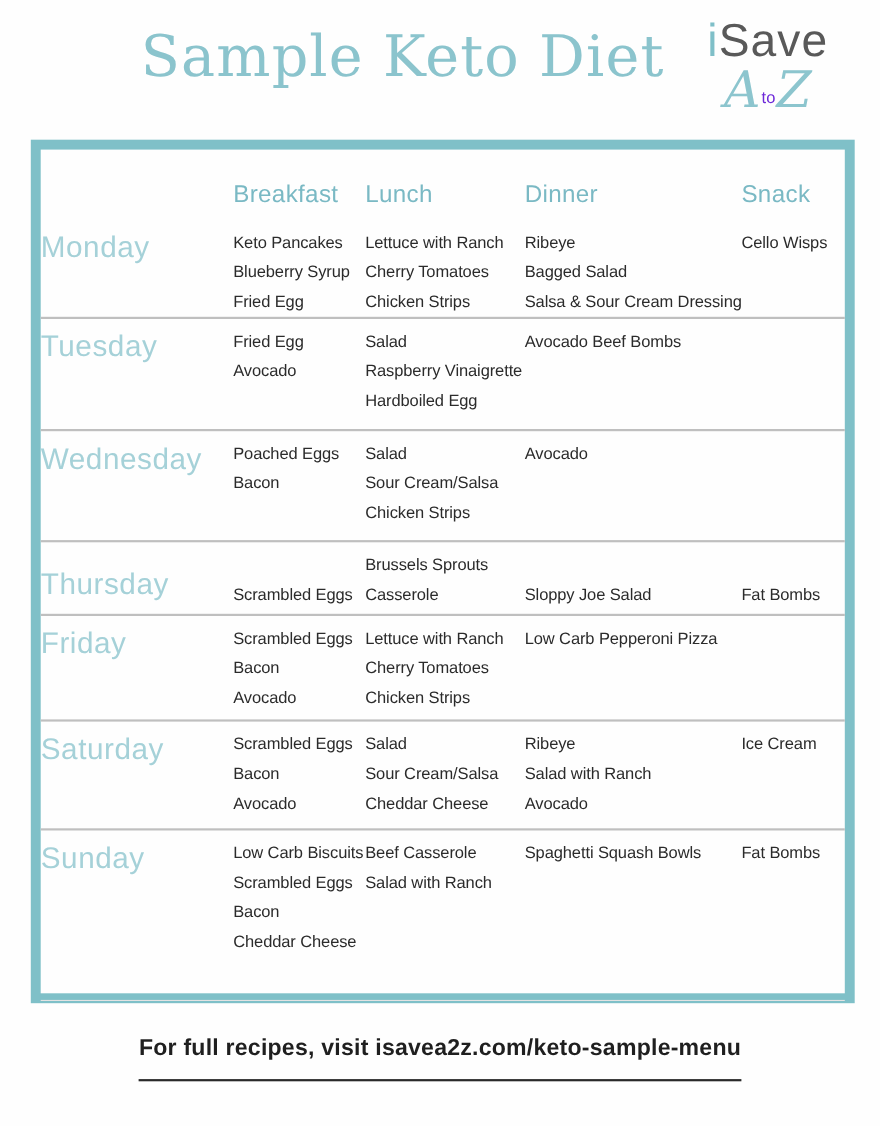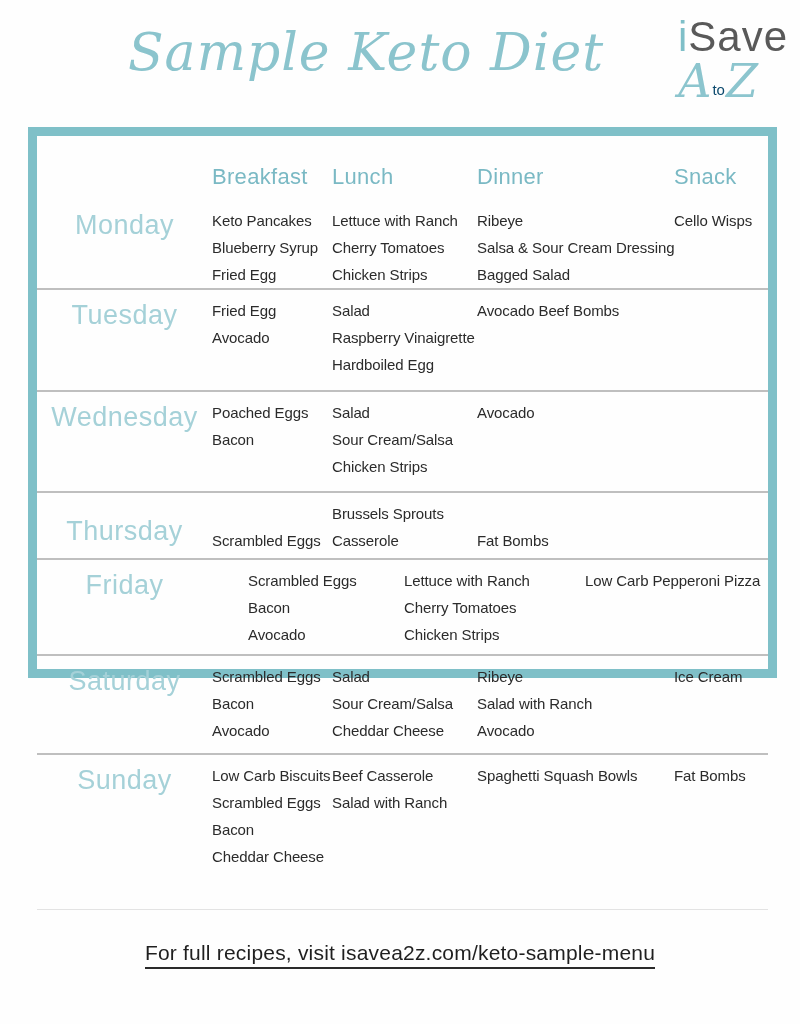--- a/index.html
+++ b/index.html
@@ -17,34 +17,33 @@
   }
 
   
   .title {
     position: absolute;
     left: 128px;
     top: 22px;
     width: 440px;
     text-align: center;
     font-family: "DejaVu Serif", serif;
-    font-style: italic;
     font-size: 52px;
     letter-spacing: 1px;
     color: #8bc4cd;
     white-space: nowrap;
   }
 
   
   .logo {
     position: absolute;
-    right: 12px;
+    right: 32px;
     top: 16px;
     width: 140px;
-    text-align: right;
+    text-align: center;
   }
   .logo-line1 {
     font-size: 42px;
     font-weight: 300;
     color: #595959;
     line-height: 1.0;
     letter-spacing: 1px;
   }
   .logo-line1 .logo-i { color: #7fbfc8; }
   .logo-line2 {
@@ -56,31 +55,31 @@
   }
   .logo-az {
     font-family: "DejaVu Serif", serif;
     font-style: italic;
     font-size: 46px;
     color: #8cc5ce;
     line-height: 0.95;
   }
   .logo-to {
     font-size: 15px;
-    color: #0c4a6e;
+    color: #6d28d9;
     margin: 0 1px 7px 1px;
   }
 
   
   .board {
     position: absolute;
     left: 28px;
     top: 127px;
     width: 749px;
-    height: 551px;
+    height: 785px;
     border: 9px solid #7fc0c8;
     box-sizing: border-box;
     background: #fefefe;
     display: flex;
     flex-direction: column;
   }
   .header-row {
     display: grid;
     grid-template-columns: 175px 120px 145px 197px 1fr;
     height: 64px;
@@ -99,28 +98,28 @@
     grid-template-columns: 175px 120px 145px 197px 1fr;
     border-bottom: 2px solid #bfbfbf;
     box-sizing: border-box;
     flex: 0 0 auto;
   }
   .meal-row:last-child { border-bottom: 1px solid #e3e3e3; flex: 1 1 auto; }
   .row-0 { min-height: 84px; }
   .row-1 { min-height: 102px; }
   .row-2 { min-height: 101px; }
   .row-3 { min-height: 66px; }
-  .row-4 { min-height: 96px; gap: 36px; }
+  .row-4 { min-height: 96px; }
   .row-5 { min-height: 99px; }
   .row-6 { min-height: 155px; }
 
   .day-cell {
     display: flex;
     flex-direction: column;
-    align-items: center;
+    align-items: flex-start;
     padding-top: 8px;
   }
   .day-label {
     font-size: 27px;
     font-weight: 300;
     color: #a5d1d8;
     letter-spacing: 0.5px;
     line-height: 34px;
     white-space: nowrap;
   }
@@ -150,22 +149,23 @@
     top: 941px;
     left: 0;
     width: 100%;
     text-align: center;
   }
   .footer-link {
     font-size: 21px;
     color: #1f1f1f;
     letter-spacing: 0.2px;
     border-bottom: 2px solid #2a2a2a;
-    padding-bottom: 3px;
+    padding-bottom: 17px;
     cursor: pointer;
+    font-weight: bold;
   }
 </style>
 </head>
 <body>
 
 <div class="page">
 
   <div class="title">Sample Keto Diet</div>
 
   <div class="logo">
@@ -195,22 +195,22 @@
             <div class="meal-item">Blueberry Syrup</div>
             <div class="meal-item">Fried Egg</div>
           </div>
     <div class="cell">
             <div class="meal-item">Lettuce with Ranch</div>
             <div class="meal-item">Cherry Tomatoes</div>
             <div class="meal-item">Chicken Strips</div>
           </div>
     <div class="cell">
             <div class="meal-item">Ribeye</div>
+            <div class="meal-item">Bagged Salad</div>
             <div class="meal-item">Salsa &amp; Sour Cream Dressing</div>
-            <div class="meal-item">Bagged Salad</div>
           </div>
     <div class="cell">
             <div class="meal-item">Cello Wisps</div>
           </div>
   </div>
 
   <div class="meal-row row-1">
     <div class="day-cell">
       <div class="day-label">Tuesday</div>
     </div>
@@ -250,20 +250,23 @@
   <div class="meal-row row-3 bottom-align">
     <div class="day-cell">
       <div class="day-label">Thursday</div>
     </div>
     <div class="cell">
             <div class="meal-item">Scrambled Eggs</div>
           </div>
     <div class="cell">
             <div class="meal-item">Brussels Sprouts</div>
             <div class="meal-item">Casserole</div>
+          </div>
+    <div class="cell">
+            <div class="meal-item">Sloppy Joe Salad</div>
           </div>
     <div class="cell">
             <div class="meal-item">Fat Bombs</div>
           </div>
   </div>
 
   <div class="meal-row row-4">
     <div class="day-cell">
       <div class="day-label">Friday</div>
     </div>

